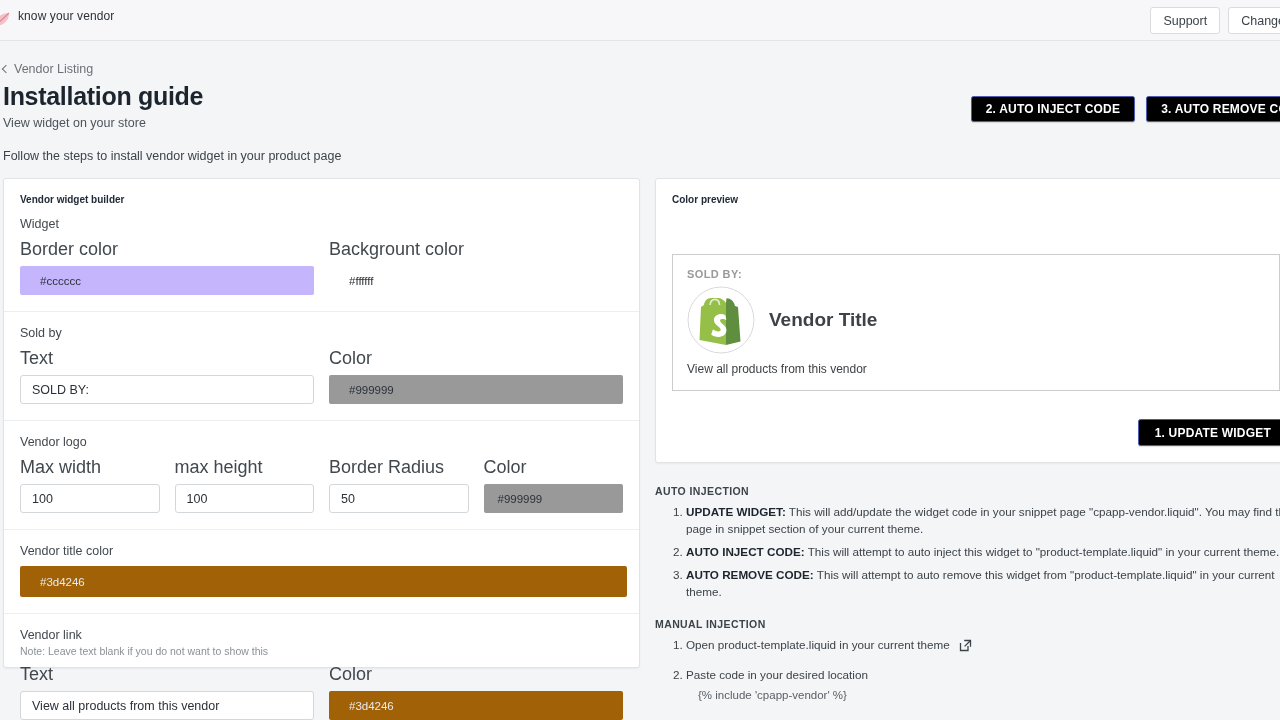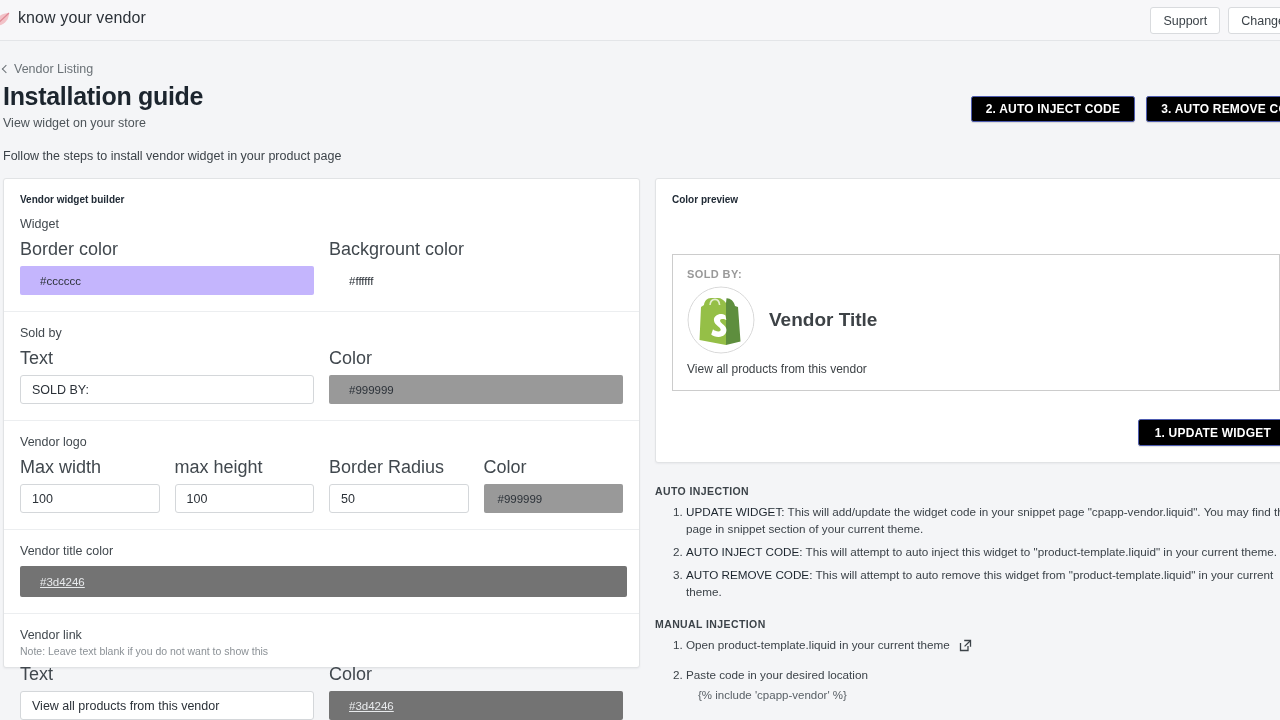--- a/index.html
+++ b/index.html
@@ -19,21 +19,21 @@
     background: #f7f7f9;
     border-bottom: 1px solid #e3e5e8;
     display: flex; align-items: center;
   }
   .brand-logo {
     position: absolute; left: -9px; top: 9px;
     width: 22px; height: 22px;
   }
   .brand-name {
     position: absolute; left: 18px; top: 9px;
-    font-size: 16px; color: #2b3138; letter-spacing: .1px;
+    font-size: 12px; color: #2b3138; letter-spacing: .1px;
   }
   .topbar-actions {
     position: absolute; right: -18px; top: 7px;
     display: flex; gap: 8px;
   }
   .tb-btn {
     height: 27px; min-width: 63px; padding: 0 12px;
     background: #fff; border: 1px solid #d9dbde; border-radius: 3px;
     font-size: 12.5px; color: #3c4349;
     display: flex; align-items: center; justify-content: center;
@@ -109,21 +109,21 @@
     background: #fff; font-size: 12.5px; color: #2b3138;
     display: flex; align-items: center; padding: 0 11px;
   }
   .swatch {
     height: 29px; border-radius: 2px;
     font-size: 11.5px; display: flex; align-items: center; padding: 0 20px;
   }
   .sw-ccc { background: #c4b5fd; color: #2b3138; }
   .sw-fff { background: #ffffff; color: #2b3138; }
   .sw-999 { background: #999999; color: #2b3138; }
-  .sw-3d4 { background: #737373; color: #e8eaec; text-decoration: underline; }
+  .sw-3d4 { background: #a16207; color: #e8eaec; }
 
   
   .preview-card {
     position: absolute; left: 655px; top: 178px;
     width: 640px; height: 285px;
   }
   .pv-inner { padding: 15px 16px 0 16px; }
   .widget-box {
     position: absolute; left: 16px; top: 75px;
     width: 608px; height: 137px;
@@ -145,21 +145,21 @@
     width: 640px;
   }
   .ins-head {
     font-size: 10.5px; font-weight: bold; color: #3c4349;
     letter-spacing: .4px; margin-bottom: 7px;
   }
   .ins-list { list-style: decimal; padding-left: 31px; }
   .ins-list li {
     font-size: 11.7px; color: #3c4349; line-height: 1.45; margin-bottom: 6px;
   }
-  .ins-list li b { font-weight: normal; color: #1c252e; }
+  .ins-list li b { font-weight: bold; color: #1c252e; }
   .manual { margin-top: 17px; }
   .manual .ins-list li { margin-bottom: 10px; }
   .code-line { font-size: 11.5px; color: #5a6167; padding-left: 12px; margin-top: 3px; }
   .ext-icon { display: inline-block; vertical-align: -3px; margin-left: 6px; }
 </style>
 </head>
 <body>
 
 <div class="topbar">
   <span class="brand-logo">

